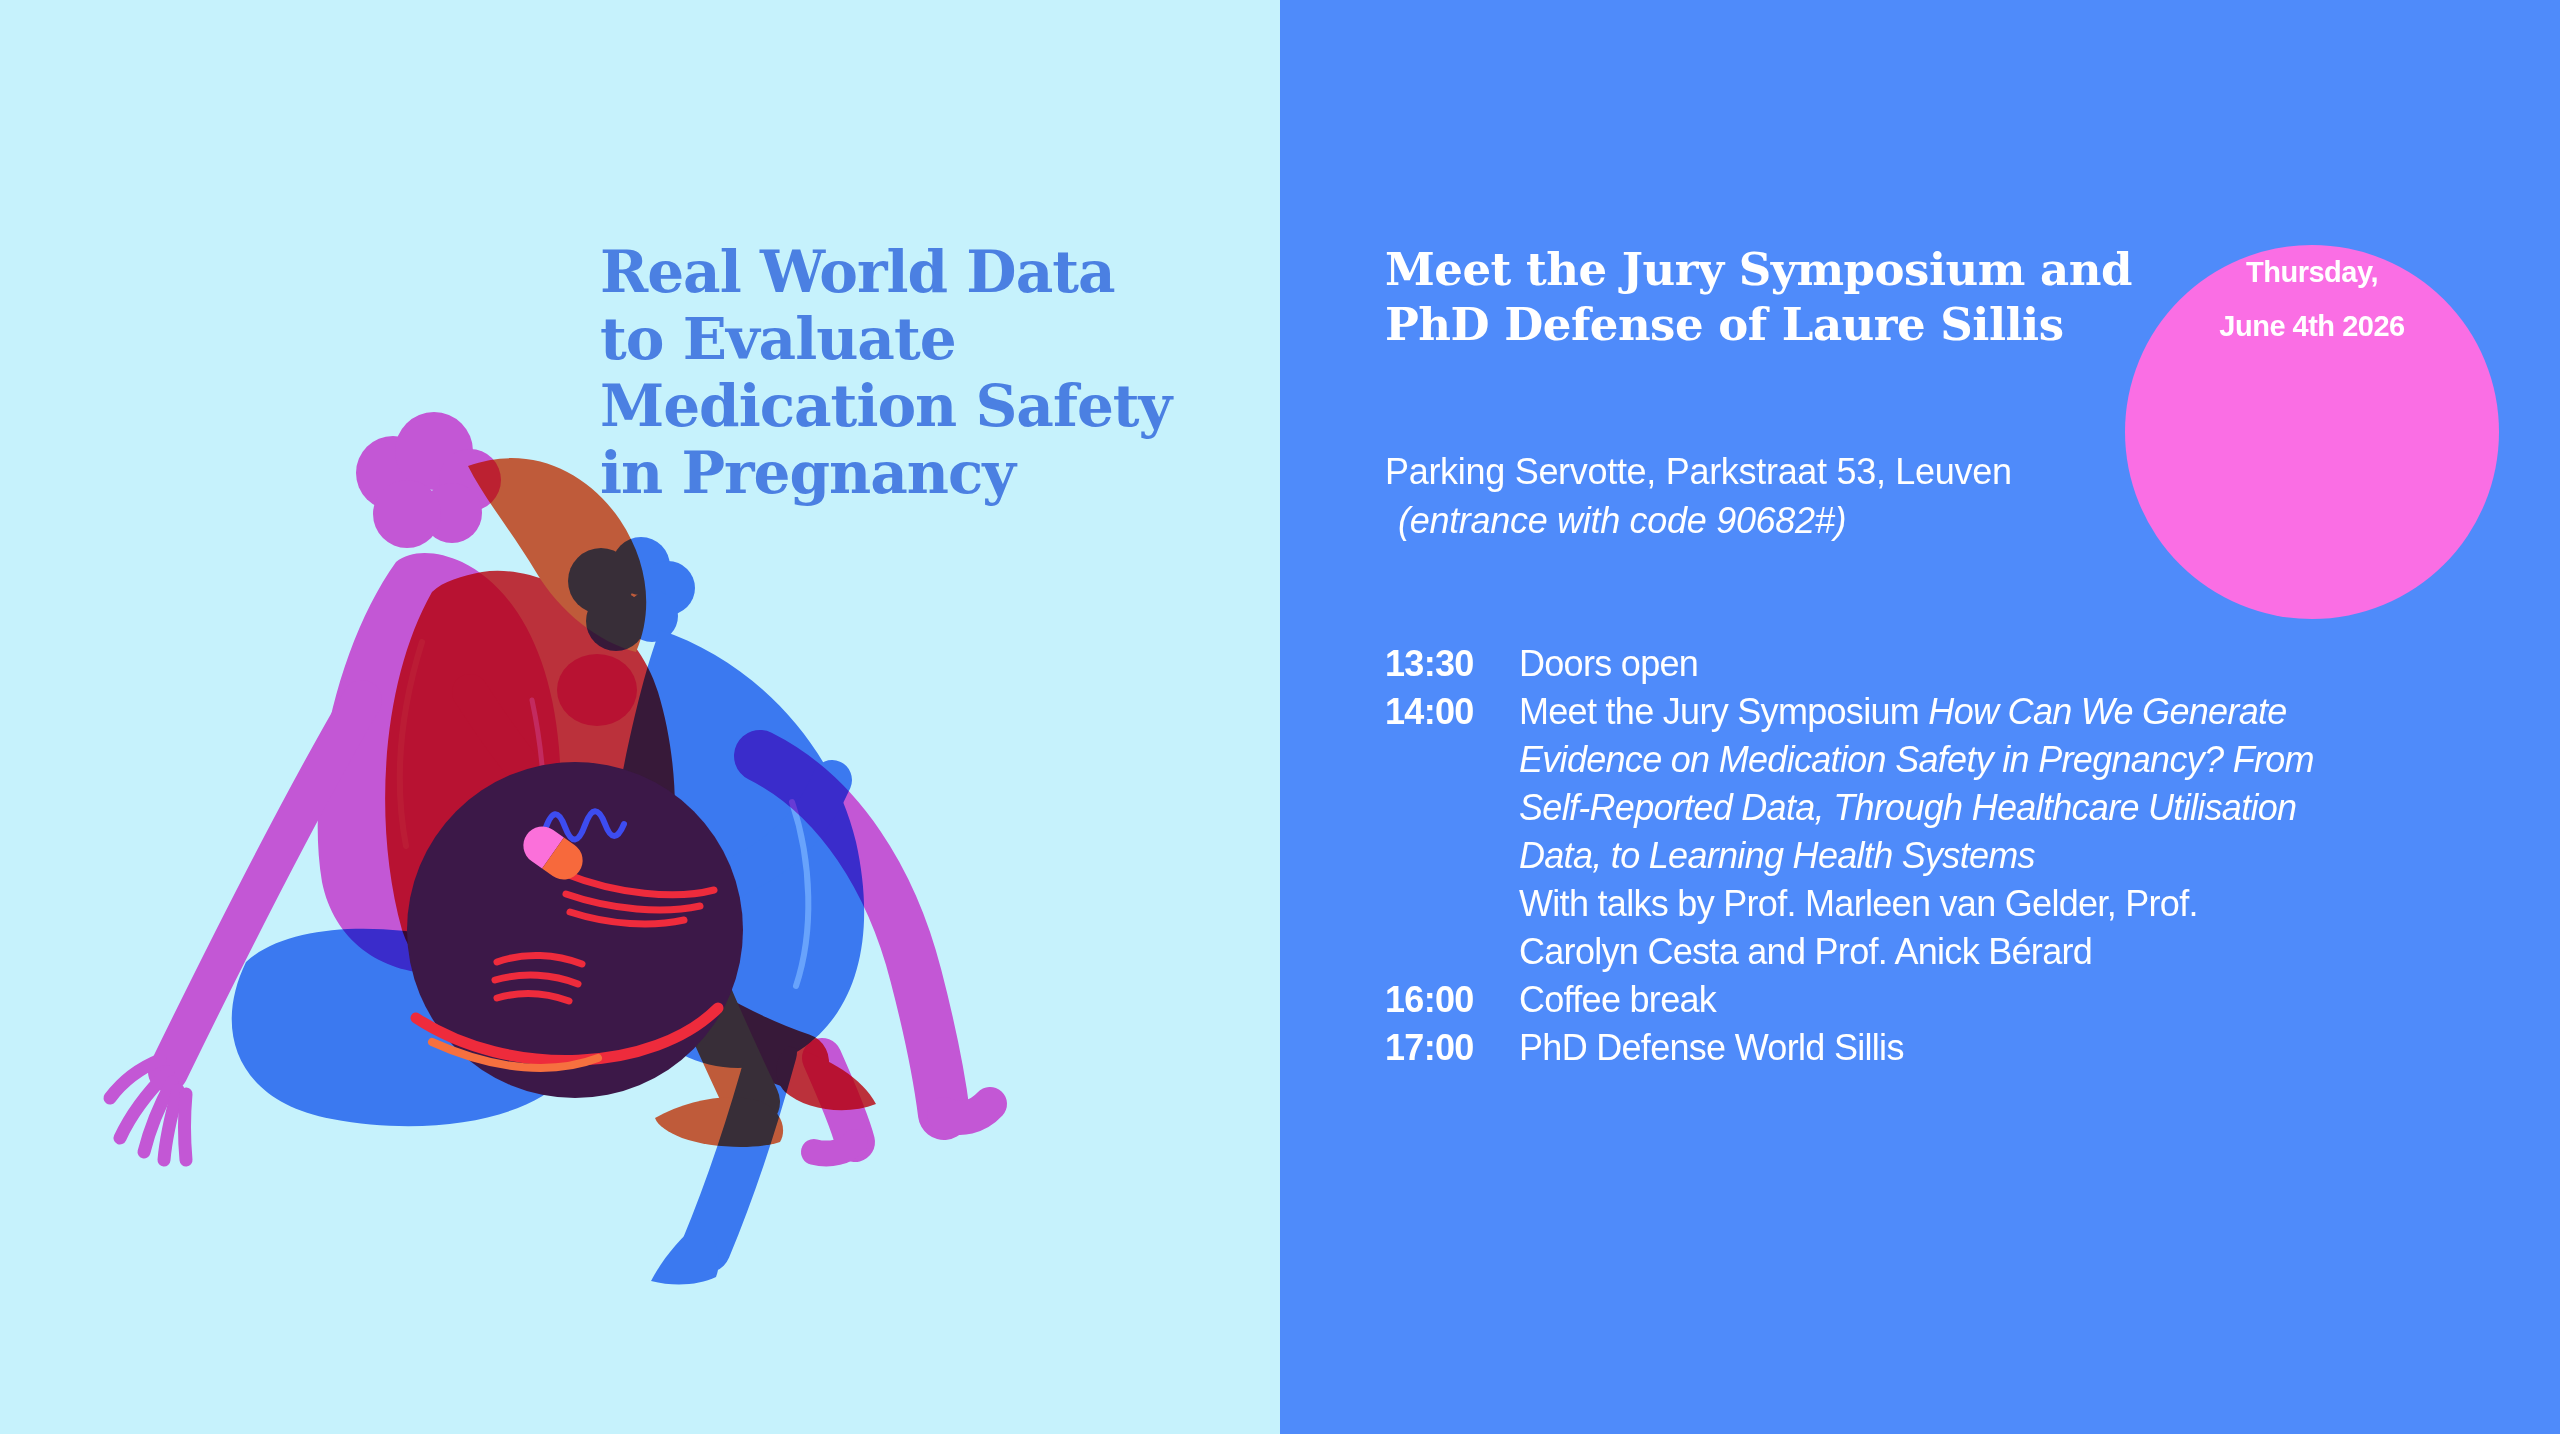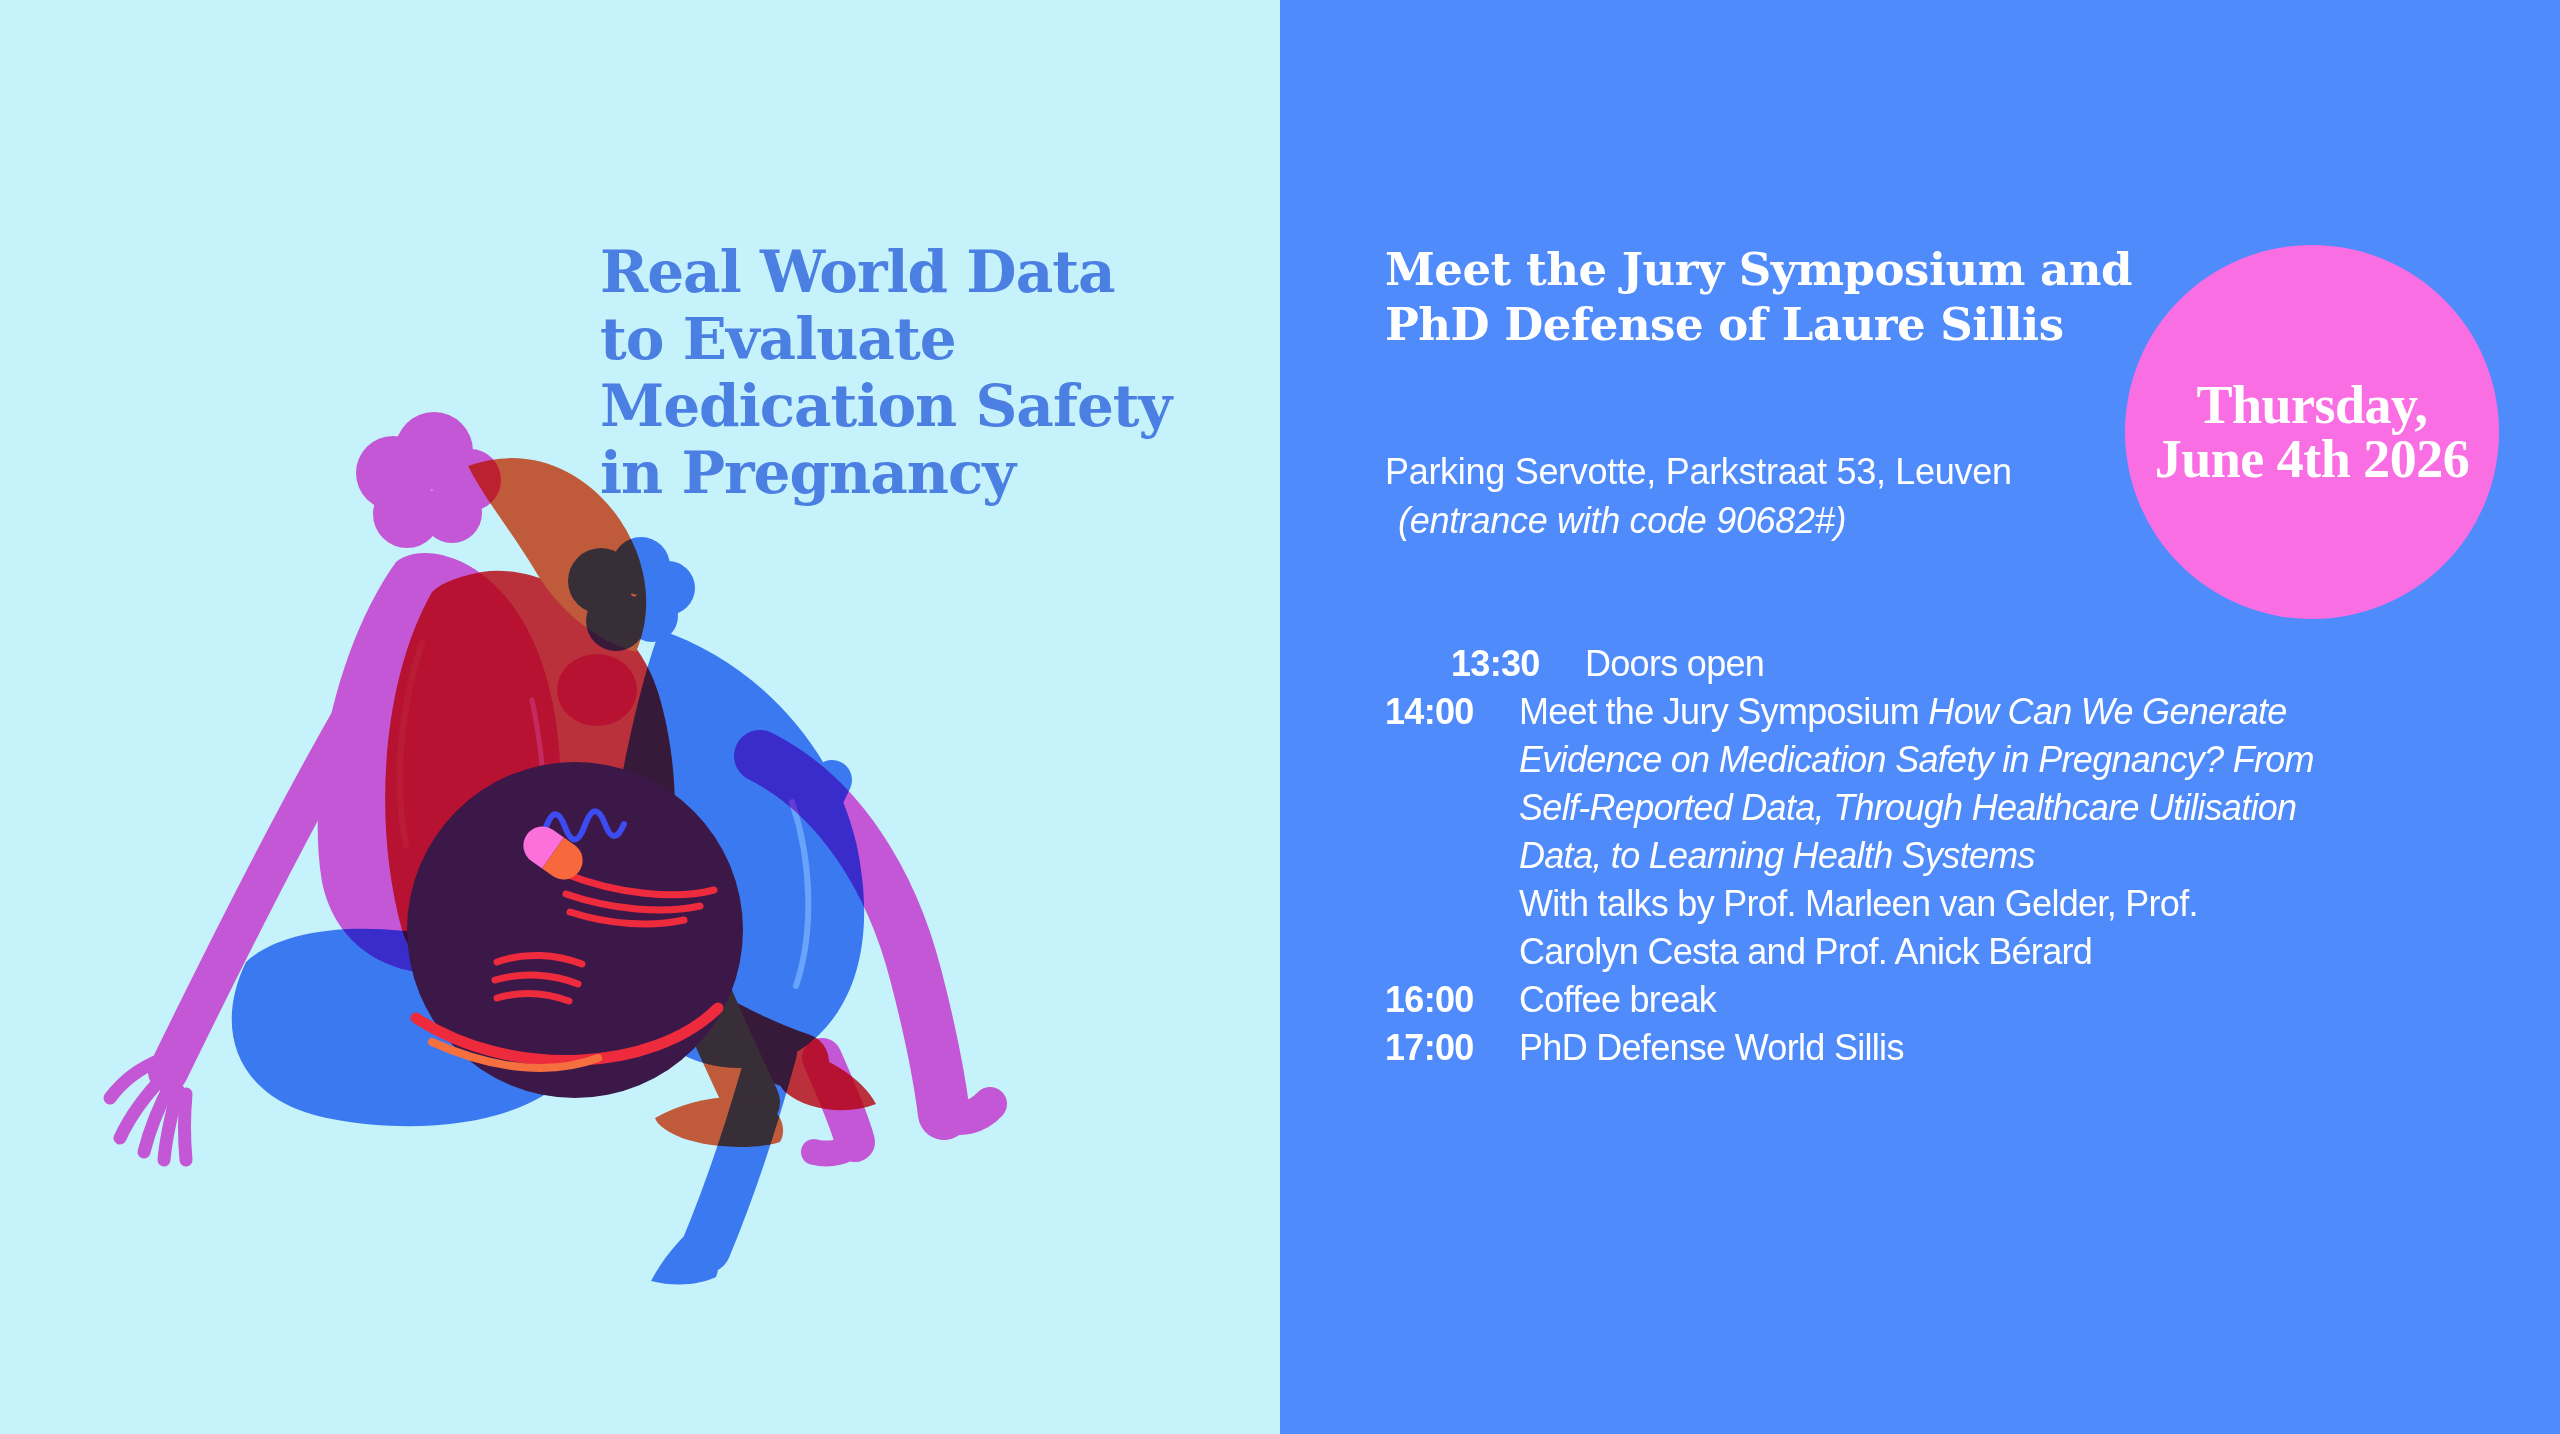--- a/index.html
+++ b/index.html
@@ -21,27 +21,27 @@
   .panel-right{position:absolute;left:1280px;top:0;width:1280px;height:1434px;background:#4f8bfa;color:#ffffff;}
   .heading{
     position:absolute;left:105px;top:242px;
     font-family:"DejaVu Serif","Liberation Serif",serif;
     font-weight:700;font-size:45px;line-height:55px;letter-spacing:-0.5px;white-space:nowrap;
   }
   .address{position:absolute;left:105px;top:447px;font-size:36px;line-height:49px;letter-spacing:-0.3px;white-space:nowrap;}
   .address .note{font-style:italic;margin-left:13px;}
   .date-circle{
     position:absolute;left:845px;top:245px;width:374px;height:374px;border-radius:50%;
-    background:#fa6ee4;display:flex;align-items:center;justify-content:center;text-align:center;
-    font-family:Liberation Serif, serif;font-weight:700;
-    font-size:54px;line-height:54px;letter-spacing:-0.5px;
+    background:#fa6ee4;display:flex;align-items:flex-start;justify-content:center;text-align:center;
+    font-family:Liberation Sans, sans-serif;font-weight:700;
+    font-size:29px;line-height:54px;letter-spacing:-0.5px;
   }
   .schedule{position:absolute;left:105px;top:640px;width:1000px;font-size:36px;line-height:48px;letter-spacing:-0.7px;}
   .row{display:flex;}
-  .row:first-child{margin-top:0;justify-content:flex-end;}
+  .row:first-child{margin-top:0;}
   .time{flex:0 0 134px;font-weight:700;}
   .desc{width:800px;}
   .desc .it{font-style:italic;}
 </style>
 </head>
 <body>
 
 <div class="canvas">
 
   <div class="panel-left">

